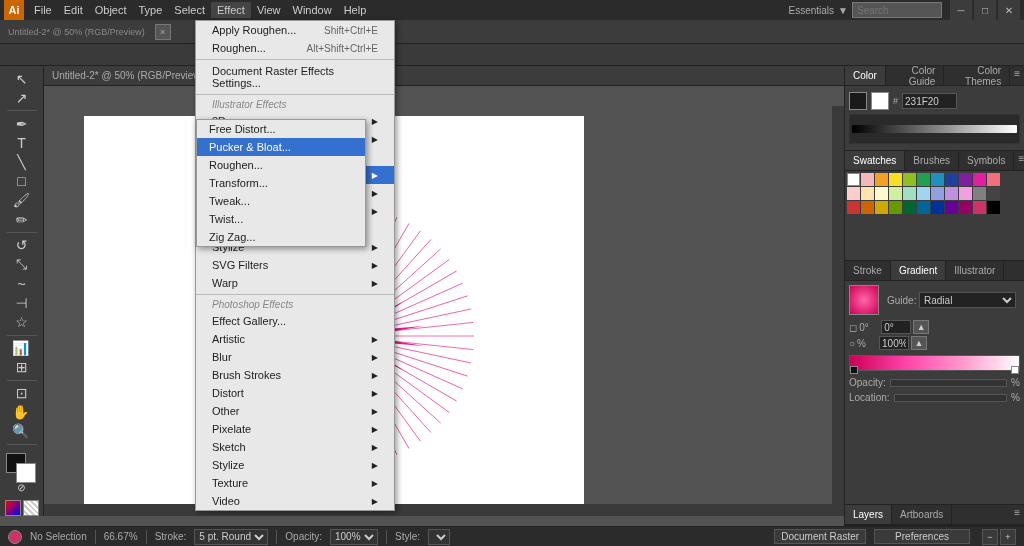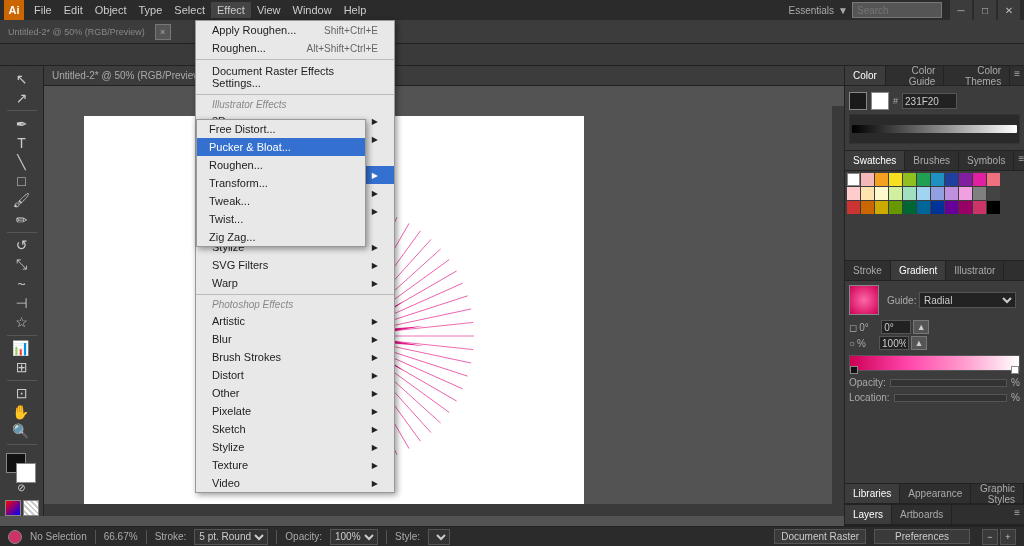--- a/index.html
+++ b/index.html
@@ -550,27 +550,20 @@
       </div>
 
       <div style="display:flex;align-items:center;gap:4px;padding:2px 0;font-size:10px;color:#aaa;">
         <span>Location:</span>
         <div style="flex:1;height:8px;background:#333;border:1px solid #555;"></div>
         <span>%</span>
       </div>
     </div>
   </div>
 
-  <div class="panel-section">
-    <div class="panel-tabs">
-      <div class="panel-tab active">Libraries</div>
-      <div class="panel-tab">Appearance</div>
-      <div class="panel-tab">Graphic Styles</div>
-    </div>
-  </div>
 
   <div class="panel-section">
     <div class="panel-tabs">
       <div class="panel-tab active">Layers</div>
       <div class="panel-tab">Artboards</div>
       <div style="flex:1;"></div>
       <div style="padding:2px 4px;cursor:pointer;color:#aaa;font-size:10px;">≡</div>
     </div>
   </div>
 
@@ -633,20 +626,23 @@
   <div class="effect-menu-item">
     <span>SVG Filters</span>
     <span class="submenu-arrow">▶</span>
   </div>
   <div class="effect-menu-item">
     <span>Warp</span>
     <span class="submenu-arrow">▶</span>
   </div>
   <div class="effect-menu-separator"></div>
   <div class="effect-menu-section">Photoshop Effects</div>
+  <div class="effect-menu-item">
+    <span>Effect Gallery...</span>
+  </div>
   <div class="effect-menu-item">
     <span>Artistic</span>
     <span class="submenu-arrow">▶</span>
   </div>
   <div class="effect-menu-item">
     <span>Blur</span>
     <span class="submenu-arrow">▶</span>
   </div>
   <div class="effect-menu-item">
     <span>Brush Strokes</span>

